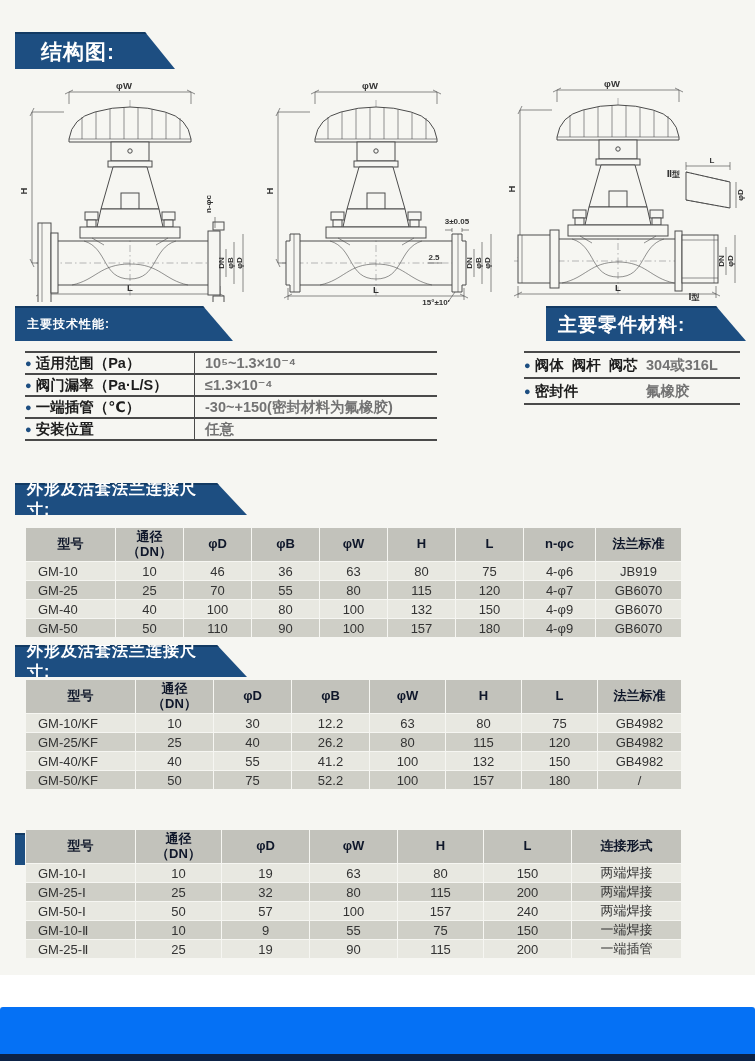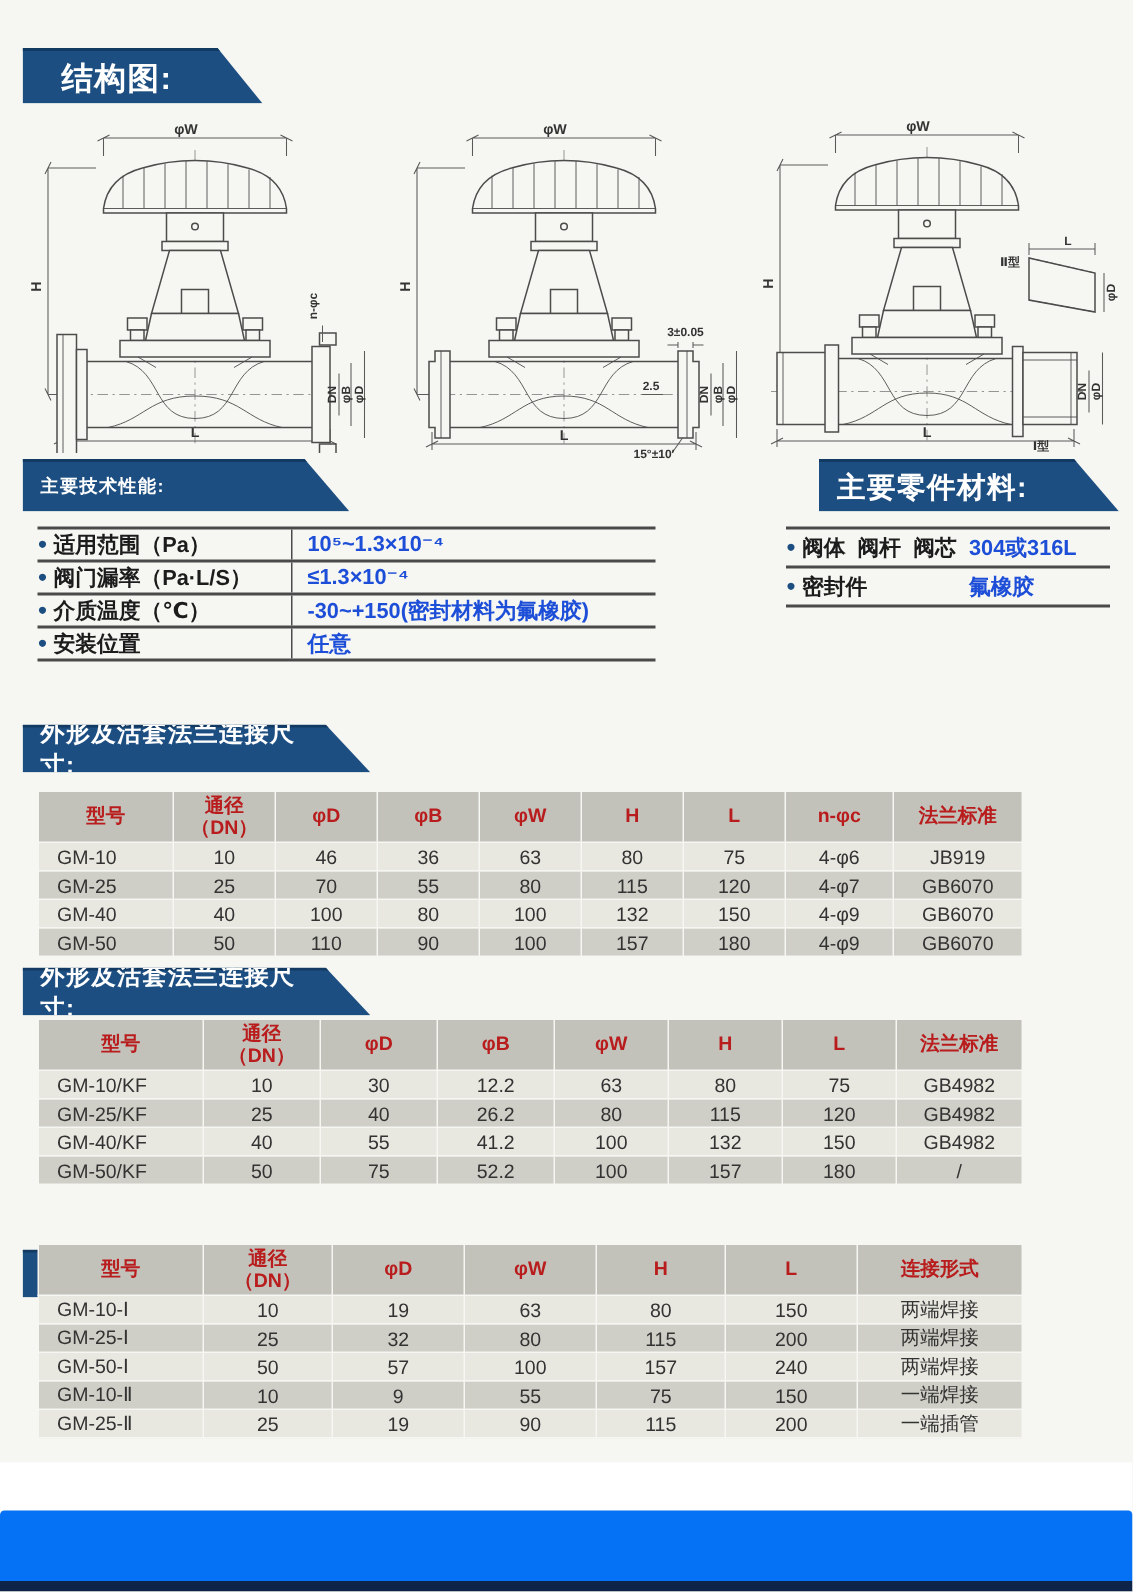--- a/index.html
+++ b/index.html
@@ -35,29 +35,29 @@
   
   .spec { position:absolute; border-top:2px solid #4a4a4a; }
   #spec-performance { left:25px; top:351px; width:412px; }
   #spec-materials { left:524px; top:351px; width:216px; }
   .spec-row { display:flex; align-items:center; border-bottom:2px solid #4a4a4a; }
   #spec-performance .spec-row { height:22px; }
   #spec-materials .spec-row { height:26px; }
   .spec-label { display:flex; align-items:center; gap:4px; font-weight:bold; font-size:14.5px; color:#1c1c1c; white-space:pre; }
   #spec-performance .spec-label { width:170px; border-right:1px solid #4a4a4a; align-self:stretch; }
   #spec-materials .spec-label { width:112px; }
-  .spec-value { font-weight:bold; font-size:14.5px; color:#1d4ed8; padding-left:10px; white-space:pre; }
+  .spec-value { font-weight:bold; font-size:14.5px; color:#737373; padding-left:10px; white-space:pre; }
   .bullet { color:var(--navy,#1d4e81); font-size:11px; line-height:1; }
 
   
   .dimtable { position:absolute; left:25px; border-collapse:collapse; table-layout:fixed; width:656px; }
   #dimtable-0 { top:527px; }
   #dimtable-1 { top:679px; }
   #dimtable-2 { top:829px; }
-  .dimtable th { background:#c2c2bb; color:#b91c1c; font-size:13px; font-weight:bold; height:34px; white-space:pre-line; line-height:1.15; text-align:center; }
+  .dimtable th { background:#c2c2bb; color:#0f172a; font-size:13px; font-weight:bold; height:34px; white-space:pre-line; line-height:1.15; text-align:center; }
   .dimtable td { font-size:13px; color:#333; height:19px; text-align:center; }
   .dimtable td:first-child { text-align:left; padding-left:12px;margin-top:12px; }
   .dimtable th, .dimtable td { border:1px solid #f6f6f2; }
   .dimtable tbody tr:nth-child(odd) td { background:#e8e8e1; }
   .dimtable tbody tr:nth-child(even) td { background:#cfcfc7; }
 
   
   #footer-white { position:absolute; left:0; top:975px; width:755px; height:32px; background:#ffffff; }
   #footer-blue { position:absolute; left:0; top:1007px; width:755px; height:47px; background:var(--footer-blue,#0571f5); border-radius:3px 3px 0 0; }
   #footer-navy { position:absolute; left:0; top:1054px; width:755px; height:7px; background:var(--footer-navy,#0d2347); }
@@ -220,21 +220,21 @@
 <div class="spec" id="spec-performance">
   <div class="spec-row">
     <div class="spec-label"><span class="bullet">●</span><span>适用范围（Pa）</span></div>
     <div class="spec-value">10⁵~1.3×10⁻⁴</div>
   </div>
   <div class="spec-row">
     <div class="spec-label"><span class="bullet">●</span><span>阀门漏率（Pa·L/S）</span></div>
     <div class="spec-value">≤1.3×10⁻⁴</div>
   </div>
   <div class="spec-row">
-    <div class="spec-label"><span class="bullet">●</span><span>介质温度（℃）</span></div>
+    <div class="spec-label"><span class="bullet">●</span><span>一端插管（℃）</span></div>
     <div class="spec-value">-30~+150(密封材料为氟橡胶)</div>
   </div>
   <div class="spec-row">
     <div class="spec-label"><span class="bullet">●</span><span>安装位置</span></div>
     <div class="spec-value">任意</div>
   </div>
 </div>
 
 <div class="banner" id="banner-materials">
   <span>主要零件材料:</span>

